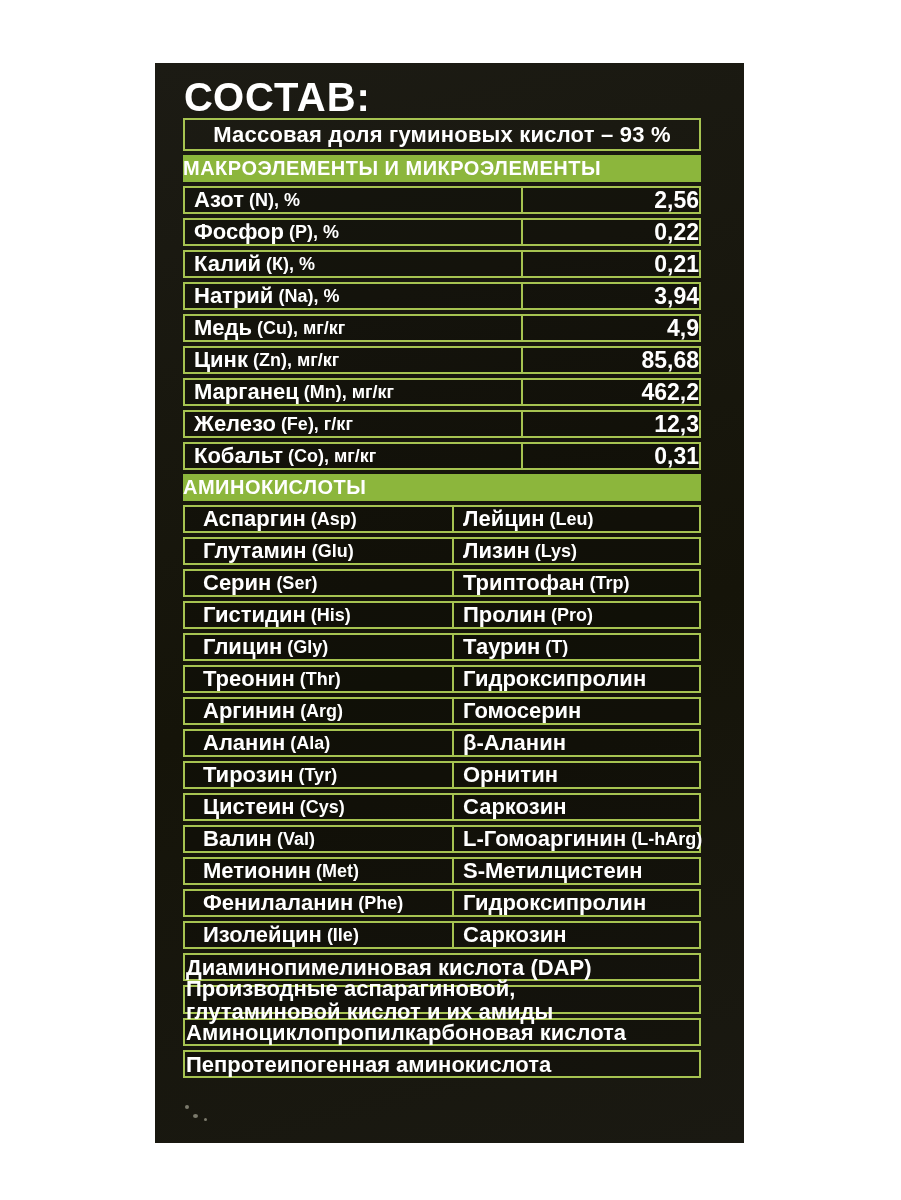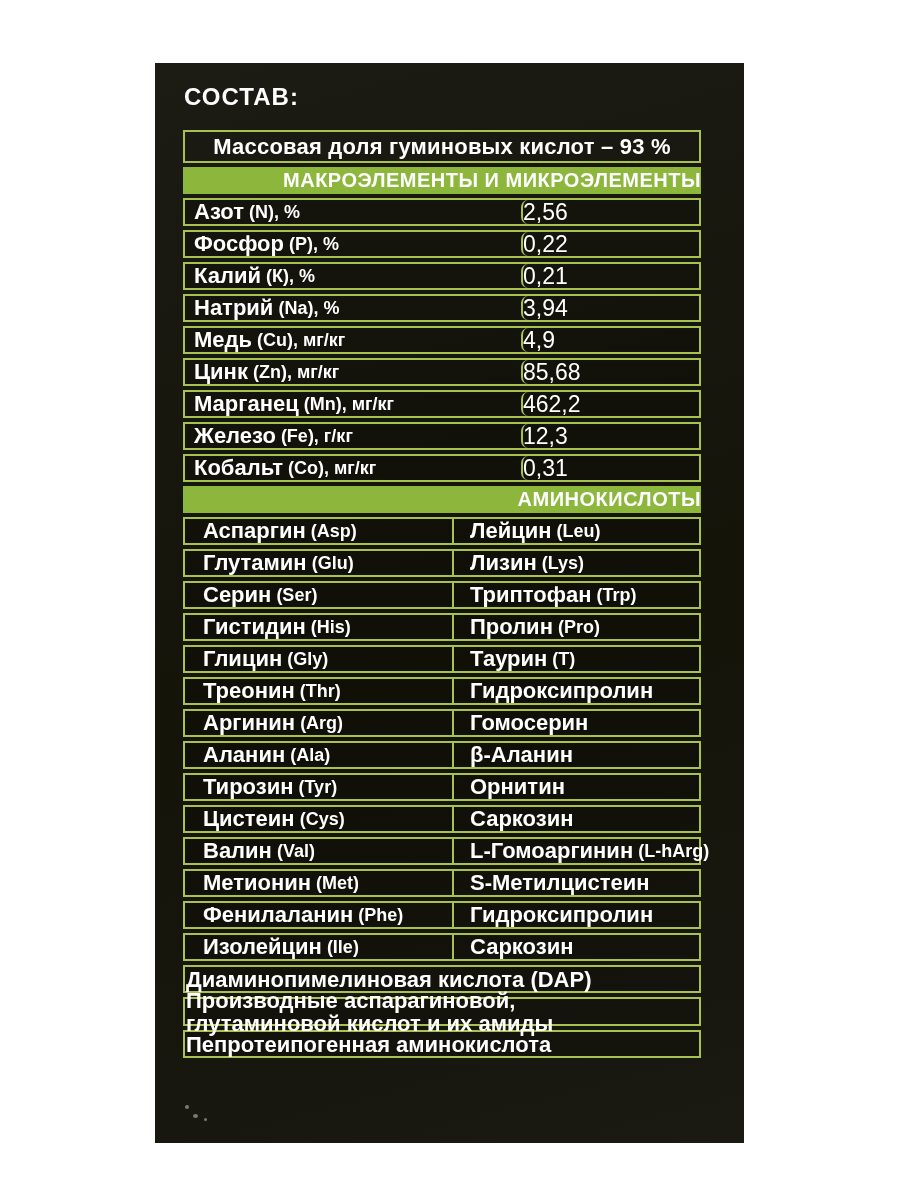--- a/index.html
+++ b/index.html
@@ -15,51 +15,51 @@
     overflow:hidden;
   }
   .panel{
     position:absolute;left:155px;top:63px;width:589px;height:1080px;
     background:linear-gradient(165deg,#1c1b14 0%,#151409 55%,#1a1912 100%);
   }
   .content{
     position:absolute;left:28px;top:12px;width:518px;color:var(--white);
   }
   .title{
-    font-size:24px;font-weight:bold;letter-spacing:1px;
-    margin:2px 0 13px 1px;line-height:40px;
+    font-size:40px;font-weight:bold;letter-spacing:1px;
+    margin:2px 0 1px 1px;line-height:40px;
   }
   .box{
     box-sizing:border-box;border:2px solid var(--line);
     margin-bottom:4px;
   }
   .mass{
     height:33px;display:flex;align-items:center;justify-content:center;
     font-size:22px;font-weight:bold;letter-spacing:.2px;
   }
   .bar{
     height:27px;background:var(--green);color:#fff;
-    display:flex;align-items:center;justify-content:flex-end;
+    display:flex;align-items:center;justify-content:flex-start;
     font-size:20px;font-weight:bold;letter-spacing:.5px;
     margin-bottom:4px;
   }
   .row{
     box-sizing:border-box;height:28px;border:2px solid var(--line);
     margin-bottom:4px;display:flex;align-items:stretch;background:rgba(0,0,0,.2);
   }
   .cell{display:flex;align-items:center;min-width:0;}
   .nm{font-size:22px;font-weight:bold;white-space:nowrap;}
   .dt{font-size:18px;font-weight:bold;margin-left:5px;white-space:nowrap;}
   .lbl{flex:1;padding-left:9px;}
   .val{
     width:176px;border-left:2px solid var(--line);
-    justify-content:flex-start;font-size:23px;font-weight:normal;border-radius:7px;
+    justify-content:flex-end;font-size:23px;font-weight:bold;
   }
   .a-left{width:249px;padding-left:18px;}
-  .a-right{flex:1;border-left:2px solid var(--line);padding-left:16px;align-items:center;}
+  .a-right{flex:1;border-left:2px solid var(--line);padding-left:9px;align-items:center;}
   .full{
     padding-left:1px;display:flex;flex-direction:column;justify-content:center;
     font-size:22px;font-weight:bold;line-height:23px;height:28px;
   }
   .full.tall{height:29px;}
   .full .line{display:block;white-space:nowrap;}
   .speck{position:absolute;border-radius:50%;background:#8d8c7c;opacity:.85;}
   .speck.s1{left:30px;top:1042px;width:4px;height:4px;}
   .speck.s2{left:38px;top:1051px;width:5px;height:4px;}
   .speck.s3{left:49px;top:1055px;width:3px;height:3px;}
@@ -305,20 +305,23 @@
 
     <div>
         <div class="row full">
           <span class="line">Диаминопимелиновая кислота (DAP)</span>
         </div>
         <div class="row full tall">
           <span class="line">Производные аспарагиновой,</span>
           <span class="line">глутаминовой кислот и их амиды</span>
         </div>
         <div class="row full">
+          <span class="line">Аминоциклопропилкарбоновая кислота</span>
+        </div>
+        <div class="row full">
           <span class="line">Пепротеипогенная аминокислота</span>
         </div>
       </div>
 
   </div>
 
   <div class="speck s1"></div>
   <div class="speck s2"></div>
   <div class="speck s3"></div>
 </div>

